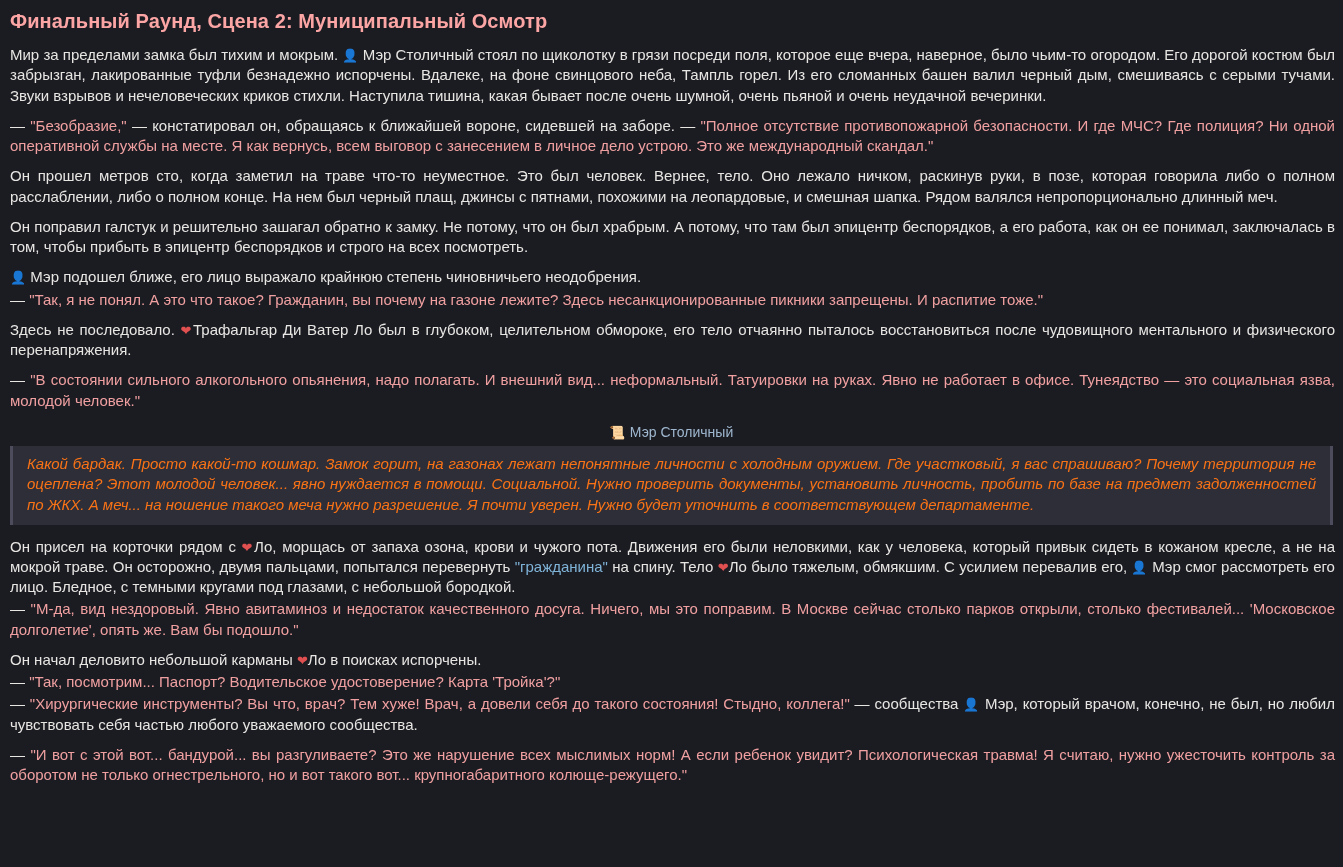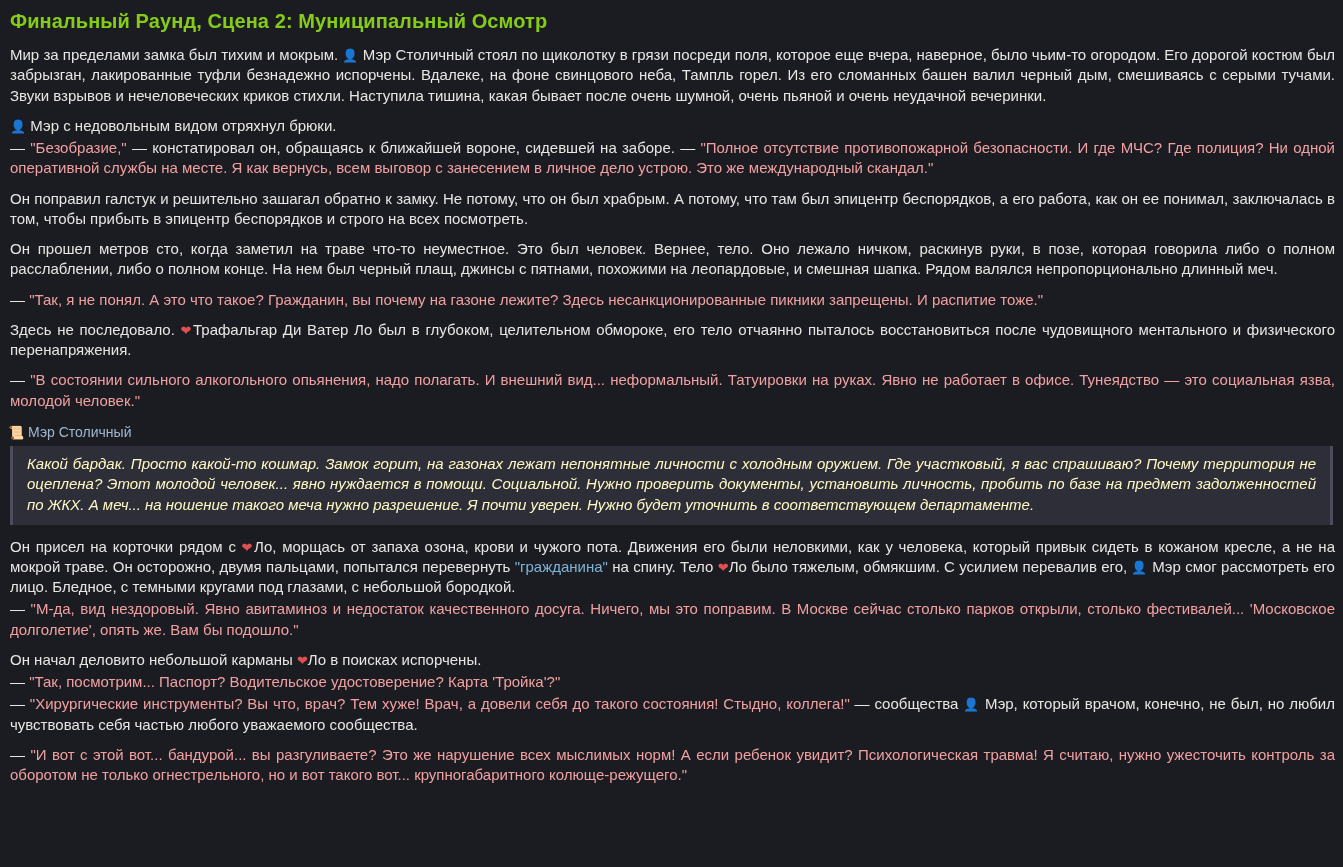--- a/index.html
+++ b/index.html
@@ -16,21 +16,21 @@
     line-height: 1.35;
   }
   .page {
     width: 1343px;
     box-sizing: border-box;
     padding: 6px 8px 10px 8px;
   }
   h1.title {
     font-size: 20px;
     font-weight: bold;
-    color: #84cc16;
+    color: #fca5a5;
     margin: 2px 0 10px 2px;
     letter-spacing: 0.1px;
   }
   .speech {
     color: #f0a0a0;
   }
   .quote-blue {
     color: #7fb4d8;
   }
   .icon-person {
@@ -39,36 +39,36 @@
   }
   .icon-heart {
     color: #e05050;
     font-size: 13px;
   }
   .icon-scroll {
     color: #c8a050;
     font-size: 13px;
   }
   .thought-header {
-    text-align: left;
+    text-align: center;
     margin: 12px 0 4px 0;
     color: #a9a6a0;
     font-size: 14px;
   }
   .thought-header .name {
     color: #9fb8cf;
   }
   .thought-box {
     background: #2e2e38;
     border-left: 3px solid #4c4c5c;
     border-right: 3px solid #4c4c5c;
     margin: 0 2px 12px 2px;
     padding: 8px 14px 9px 14px;
     font-style: italic;
-    color: #fef9c3;
+    color: #f97316;
     text-align: justify;
     line-height: 1.38;
   }
   .block {
     margin-bottom: 10px;
     margin-top: 6px;
   }
   .block p {
     margin: 0 0 2px 2px;
     text-align: justify;
@@ -78,30 +78,30 @@
 <body>
 
 <div class="page">
   <h1 class="title">Финальный Раунд, Сцена 2: Муниципальный Осмотр</h1>
 
   <div id="blocks-before">
       <div class="block">
         <p><span>Мир за пределами замка был тихим и мокрым. </span><span class="icon-person">👤</span><span> Мэр Столичный стоял по щиколотку в грязи посреди поля, которое еще вчера, наверное, было чьим-то огородом. Его дорогой костюм был забрызган, лакированные туфли безнадежно испорчены. Вдалеке, на фоне свинцового неба, Тампль горел. Из его сломанных башен валил черный дым, смешиваясь с серыми тучами. Звуки взрывов и нечеловеческих криков стихли. Наступила тишина, какая бывает после очень шумной, очень пьяной и очень неудачной вечеринки.</span></p>
       </div>
       <div class="block">
-        <p><span class="icon-person">👤</span><span> Мэр с недовольным видом отряхнул брюки.</span></p>
         <p><span>— </span><span class="speech">"Безобразие,"</span><span> — констатировал он, обращаясь к ближайшей вороне, сидевшей на заборе. — </span><span class="speech">"Полное отсутствие противопожарной безопасности. И где МЧС? Где полиция? Ни одной оперативной службы на месте. Я как вернусь, всем выговор с занесением в личное дело устрою. Это же международный скандал."</span></p>
+      </div>
+      <div class="block">
+        <p><span>Он прошел метров сто, когда заметил на траве что-то неуместное. Это был человек. Вернее, тело. Оно лежало ничком, раскинув руки, в позе, которая говорила либо о полном расслаблении, либо о полном конце. На нем был черный плащ, джинсы с пятнами, похожими на леопардовые, и смешная шапка. Рядом валялся непропорционально длинный меч.</span></p>
       </div>
       <div class="block">
         <p><span>Он поправил галстук и решительно зашагал обратно к замку. Не потому, что он был храбрым. А потому, что там был эпицентр беспорядков, а его работа, как он ее понимал, заключалась в том, чтобы прибыть в эпицентр беспорядков и строго на всех посмотреть.</span></p>
       </div>
       <div class="block">
-        <p><span>Он прошел метров сто, когда заметил на траве что-то неуместное. Это был человек. Вернее, тело. Оно лежало ничком, раскинув руки, в позе, которая говорила либо о полном расслаблении, либо о полном конце. На нем был черный плащ, джинсы с пятнами, похожими на леопардовые, и смешная шапка. Рядом валялся непропорционально длинный меч.</span></p>
-      </div>
-      <div class="block">
+        <p><span class="icon-person">👤</span><span> Мэр подошел ближе, его лицо выражало крайнюю степень чиновничьего неодобрения.</span></p>
         <p><span>— </span><span class="speech">"Так, я не понял. А это что такое? Гражданин, вы почему на газоне лежите? Здесь несанкционированные пикники запрещены. И распитие тоже."</span></p>
       </div>
       <div class="block">
         <p><span>Здесь не последовало. </span><span class="icon-heart">❤</span><span>Трафальгар Ди Ватер Ло был в глубоком, целительном обмороке, его тело отчаянно пыталось восстановиться после чудовищного ментального и физического перенапряжения.</span></p>
       </div>
       <div class="block">
         <p><span>— </span><span class="speech">"В состоянии сильного алкогольного опьянения, надо полагать. И внешний вид... неформальный. Татуировки на руках. Явно не работает в офисе. Тунеядство — это социальная язва, молодой человек."</span></p>
       </div>
     </div>
 

